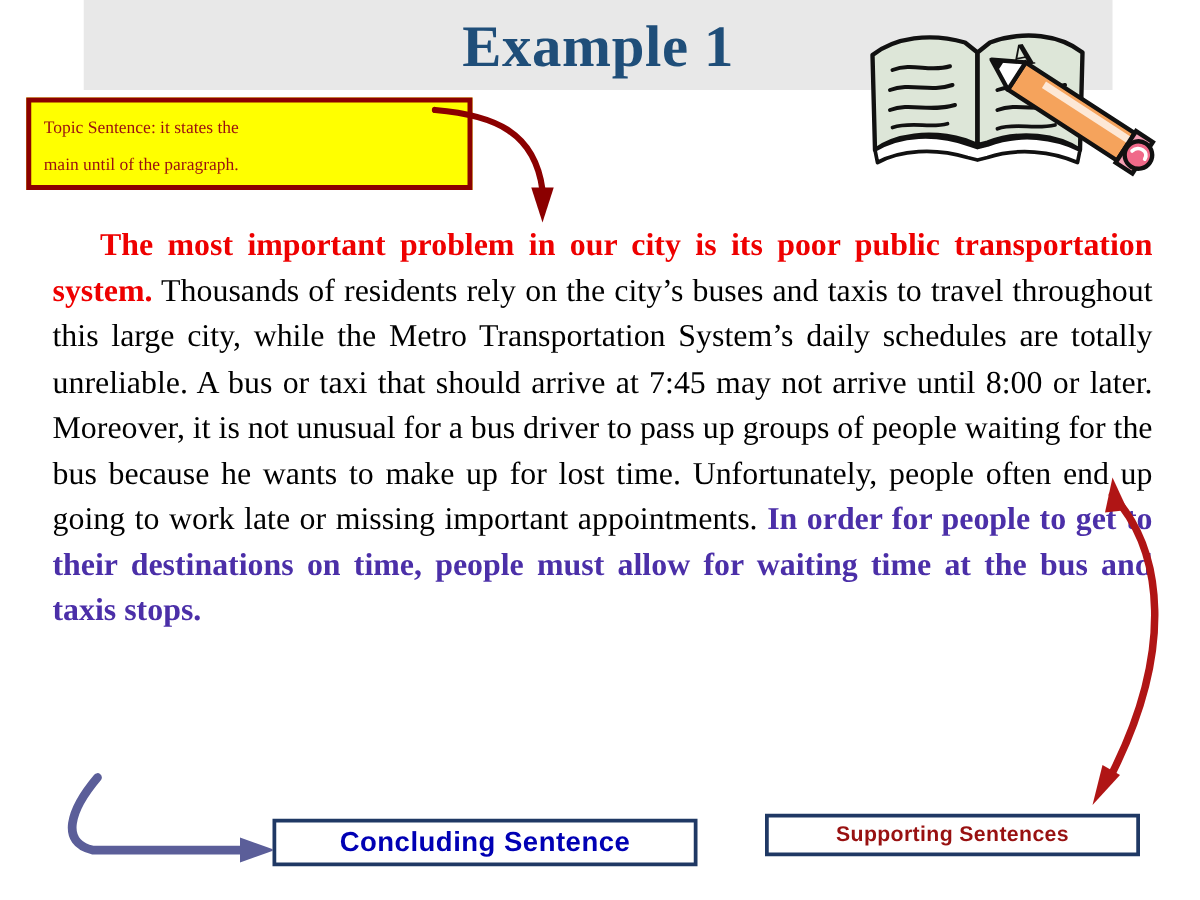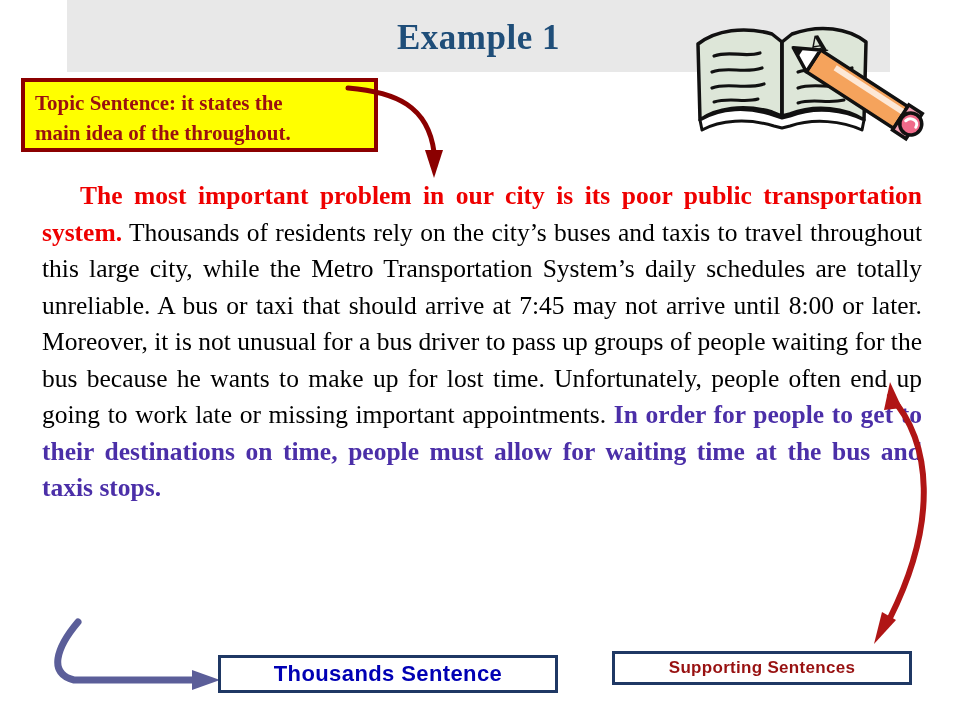--- a/index.html
+++ b/index.html
@@ -30,21 +30,21 @@
     background: #e8e8e8;
   }
   .title-text {
     position: absolute;
     left: 67px;
     top: 18px;
     width: 823px;
     text-align: center;
     font-family: "Liberation Serif", "DejaVu Serif", serif;
     font-weight: bold;
-    font-size: 35px;
+    font-size: 47px;
     line-height: 40px;
     color: #1f4e79;
     letter-spacing: 0.5px;
   }
 
   
   .clipart {
     position: absolute;
     left: 686px;
     top: 8px;
@@ -59,22 +59,22 @@
     top: 78px;
     width: 357px;
     height: 74px;
     background: #ffff00;
     border: 4px solid #8b0000;
     box-sizing: border-box;
     padding: 6px 10px 0 10px;
   }
   .callout-yellow .line {
     font-family: "Liberation Serif", "DejaVu Serif", serif;
-    font-weight: bold;
-    font-size: 21px;
+    font-weight: normal;
+    font-size: 14px;
     line-height: 30px;
     color: #9a1010;
     white-space: nowrap;
   }
 
   
   .paragraph {
     position: absolute;
     left: 42px;
     top: 178px;
@@ -177,21 +177,21 @@
 
         <path d="M232 38 L 248 38 L 248 68 L 232 68 Z" fill="#f5a0b4" stroke="#111111" stroke-width="3.5"></path>
         <circle cx="244" cy="53" r="11" fill="#f06a8a" stroke="#111111" stroke-width="3.5"></circle>
         <path d="M238 53 C 240 46, 250 46, 250 53" fill="none" stroke="#ffffff" stroke-width="3" stroke-linecap="round"></path>
       </g>
     </svg>
   </div>
 
   <div class="callout-yellow">
     <div class="line">Topic Sentence:  it states the</div>
-    <div class="line">main idea of the throughout.</div>
+    <div class="line">main until of the paragraph.</div>
   </div>
 
   <svg class="arrow-svg" id="arrow-topic" width="150" height="110" viewBox="0 0 150 110" xmlns="http://www.w3.org/2000/svg">
     <path d="M18 6 C 66 10, 98 24, 104 70" fill="none" stroke="#8b0000" stroke-width="5" stroke-linecap="round"></path>
     <path d="M104 96 L 95 68 L 113 68 Z" fill="#8b0000"></path>
   </svg>
 
   <div class="paragraph">
     <span class="topic-sentence">The most important problem in our city is its poor public transportation system.</span><span class="body-text"> Thousands of residents rely on the city’s buses and taxis to travel throughout this large city, while the Metro Transportation System’s daily schedules are totally unreliable.  A bus or taxi that should arrive at 7:45 may not arrive until 8:00 or later.  Moreover, it is not unusual for a bus driver to pass up groups of people waiting for the bus because he wants to make up for lost time.  Unfortunately, people often end up going to work late or missing important appointments. </span><span class="concluding-sentence">In order for people to get to their destinations on time, people must allow for waiting time at the bus and taxis stops.</span>
   </div>
@@ -201,20 +201,20 @@
     <path d="M14 272 L 36 248 L 22 240 Z" fill="#b01515"></path>
     <path d="M30 10 L 42 36 L 24 38 Z" fill="#b01515"></path>
   </svg>
 
   <svg class="arrow-svg" id="arrow-concluding" width="195" height="90" viewBox="0 0 195 90" xmlns="http://www.w3.org/2000/svg">
     <path d="M38 4 C 16 30, 8 56, 34 62 L 160 62" fill="none" stroke="#5b5e99" stroke-width="7" stroke-linecap="round"></path>
     <path d="M180 62 L 152 52 L 152 72 Z" fill="#5b5e99"></path>
   </svg>
 
   <div class="label-box" id="box-concluding">
-    <span>Thousands Sentence</span>
+    <span>Concluding Sentence</span>
   </div>
 
   <div class="label-box" id="box-supporting">
     <span>Supporting Sentences</span>
   </div>
 
 </div>
 
 </body></html>

